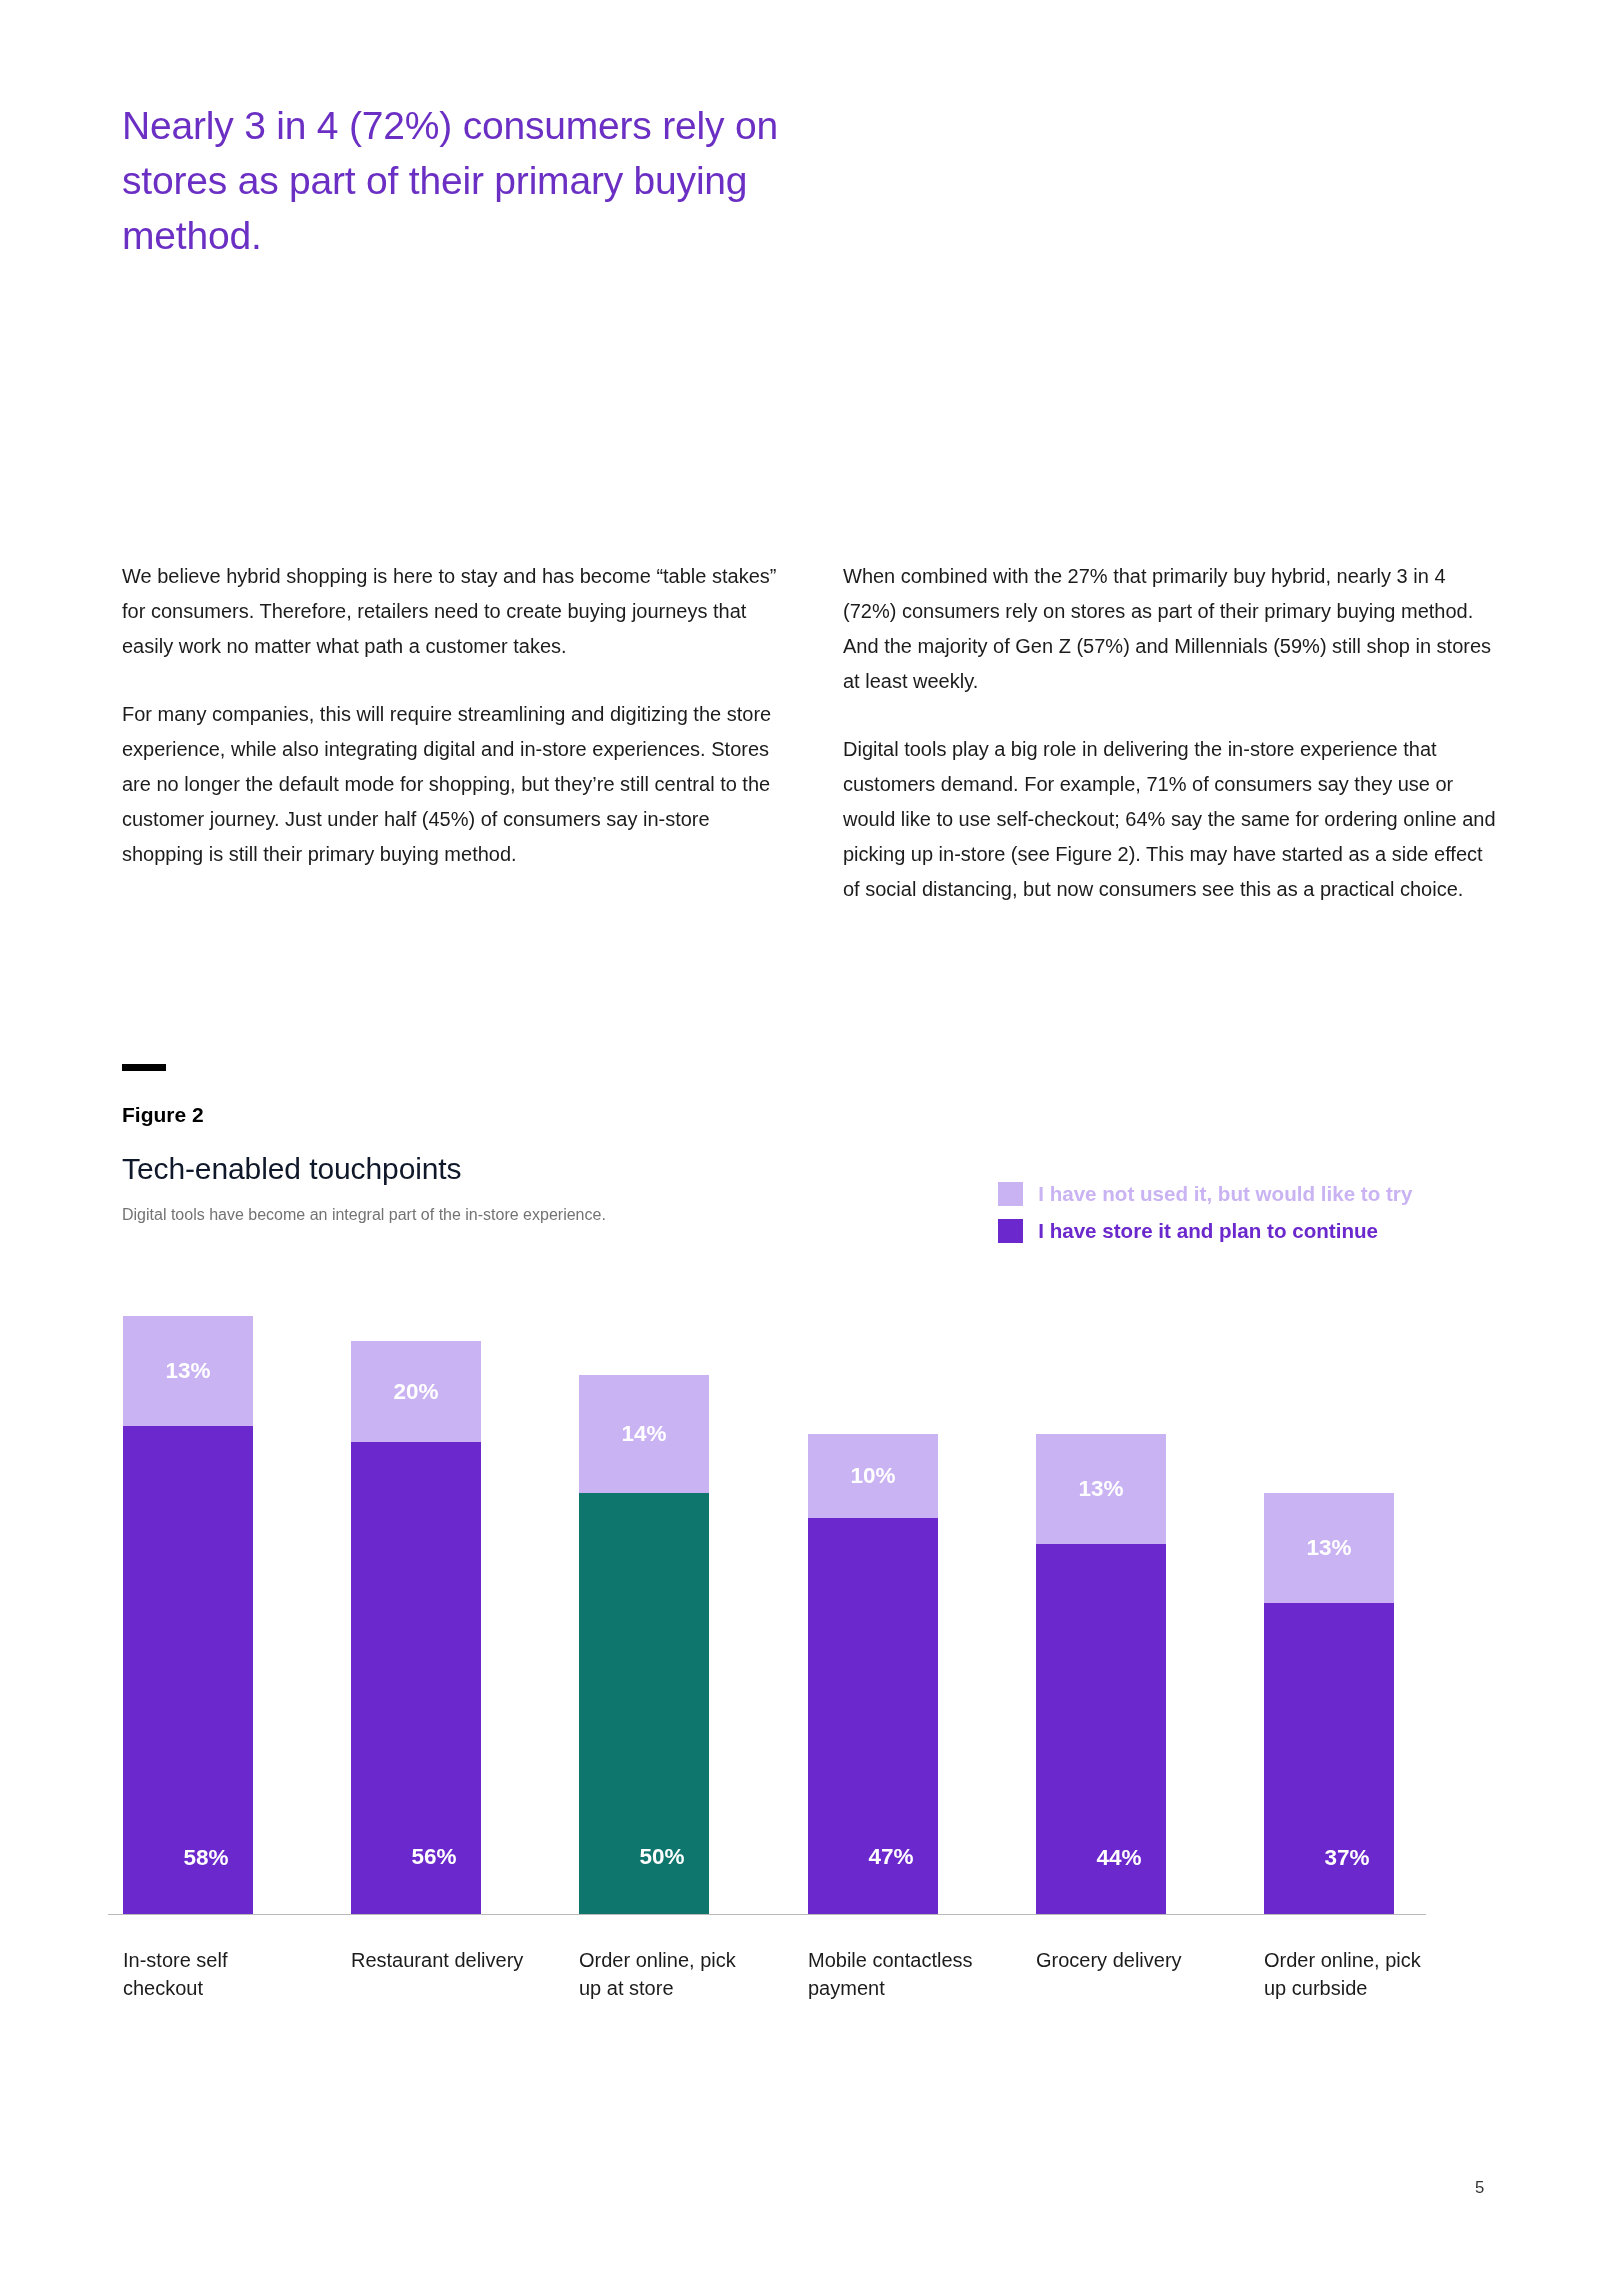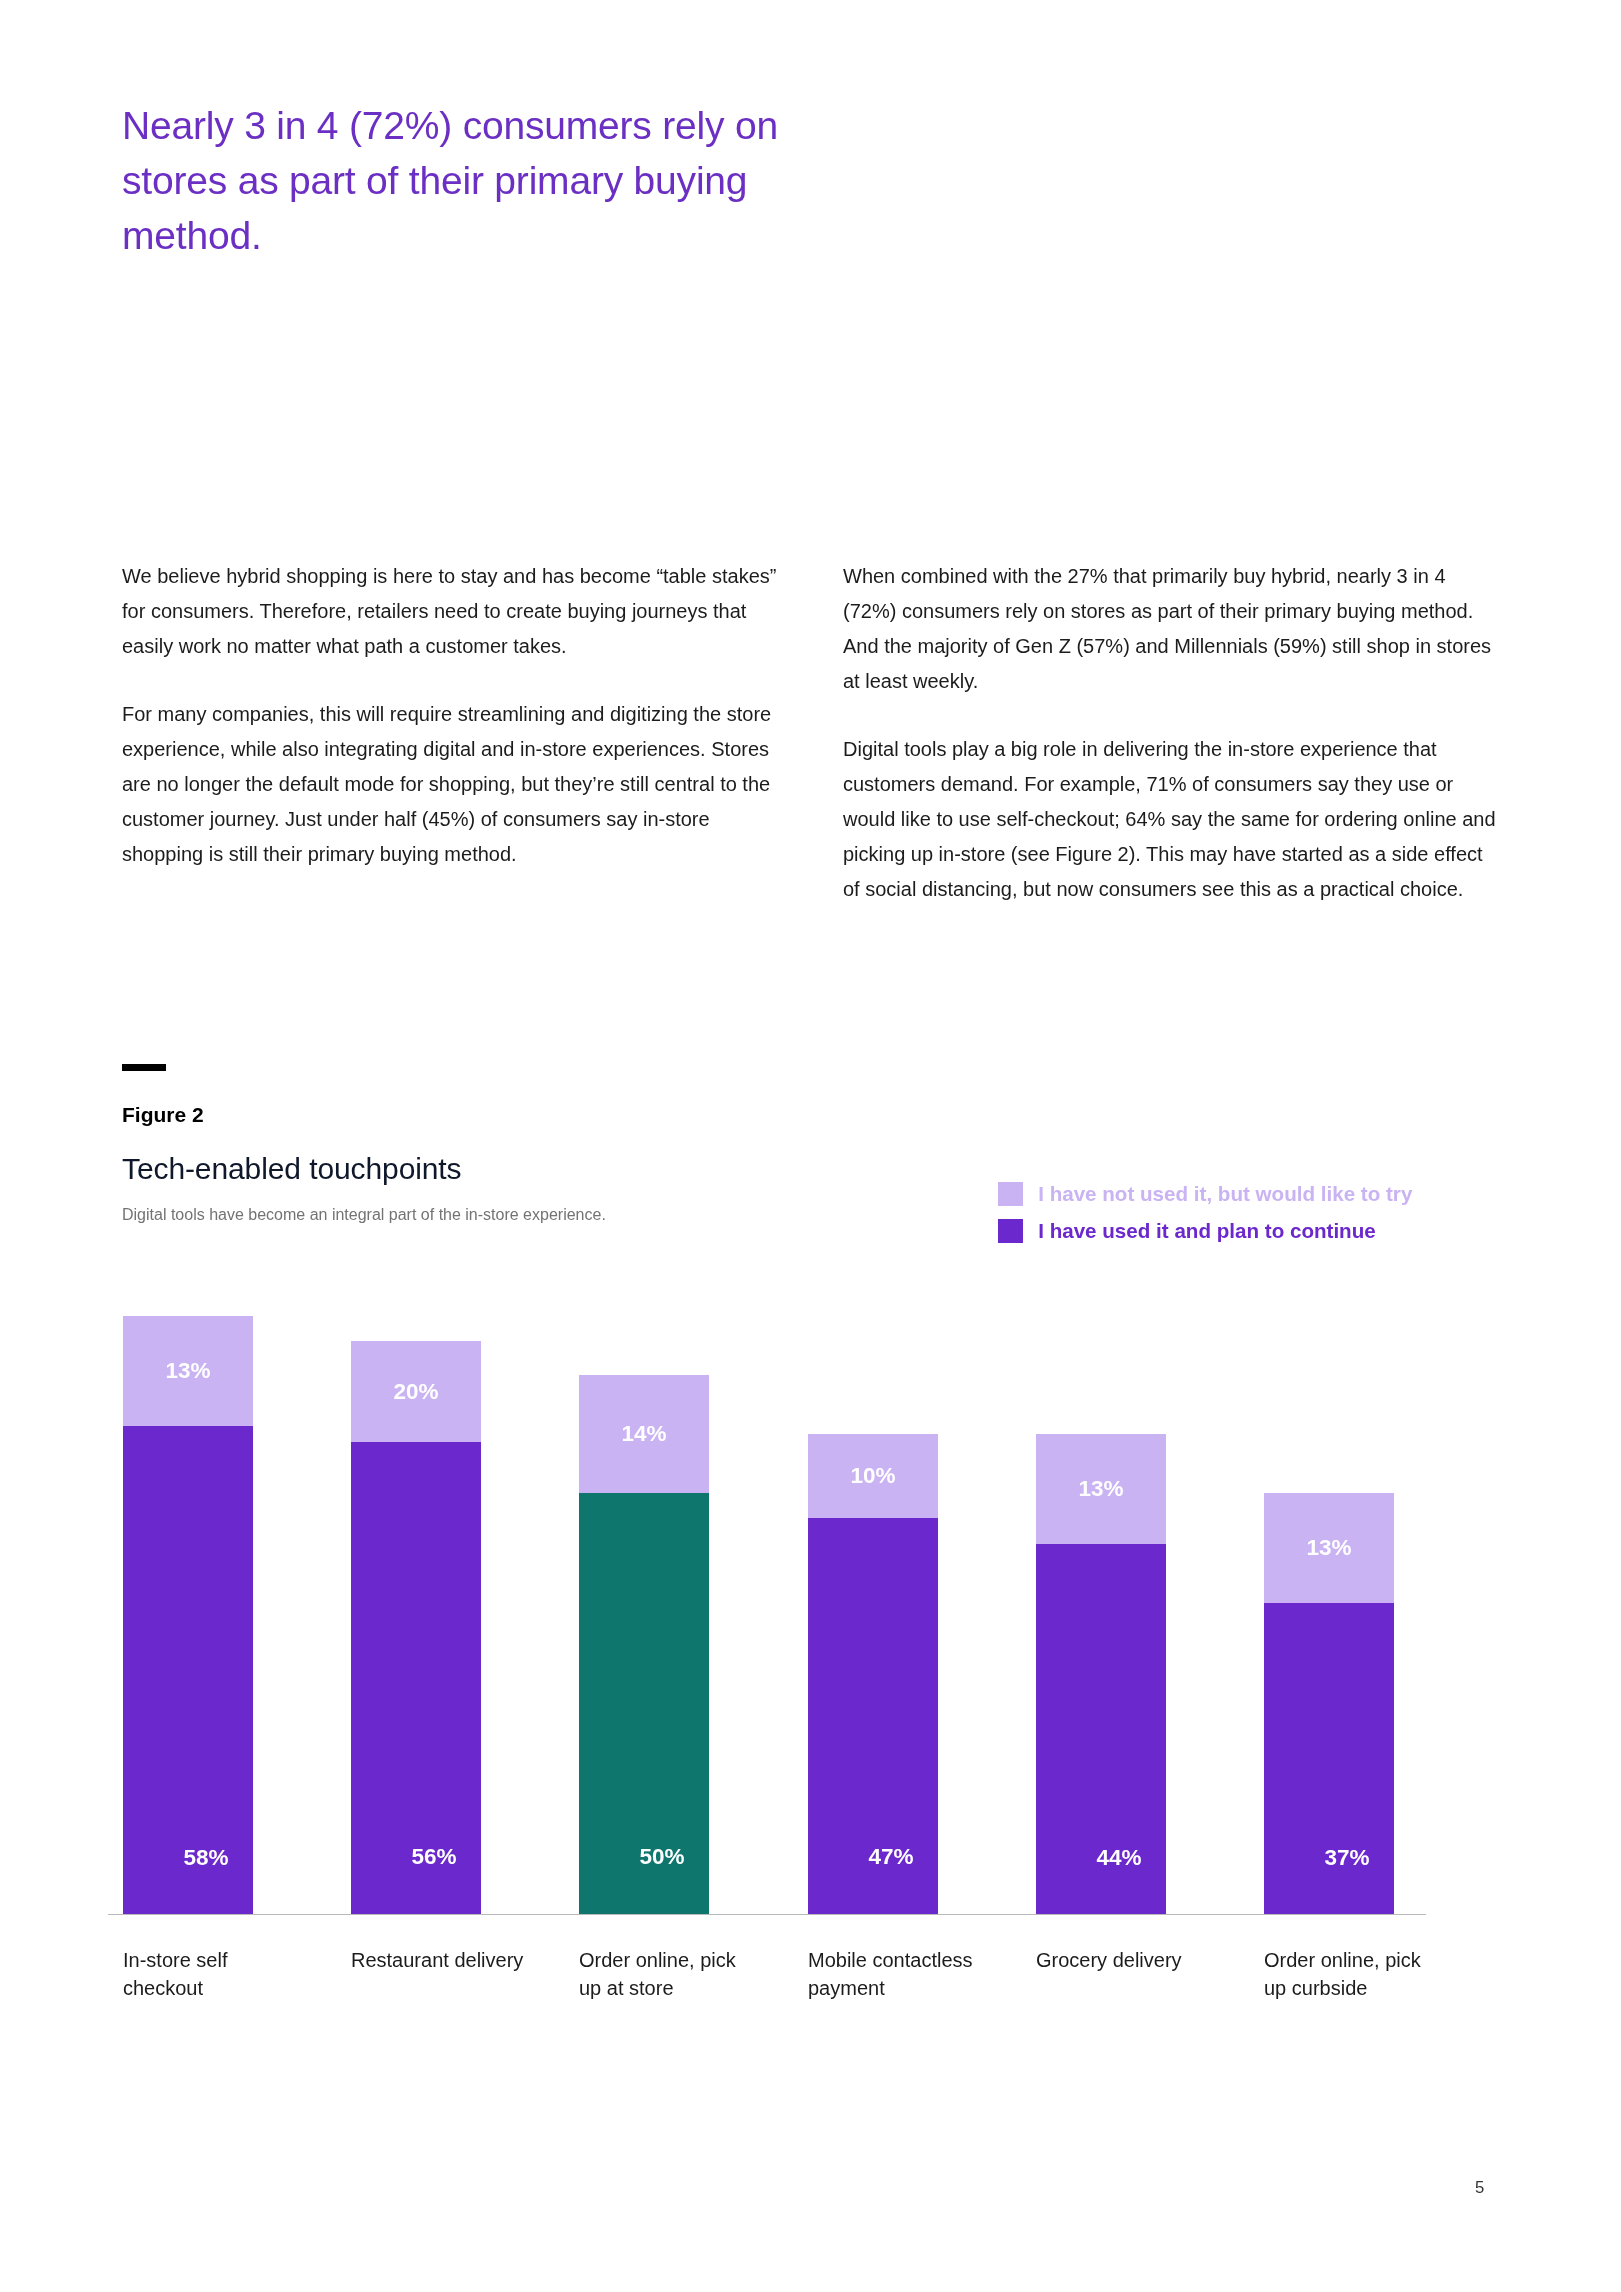--- a/index.html
+++ b/index.html
@@ -182,21 +182,21 @@
   <div class="fig-title">Tech-enabled touchpoints</div>
   <div class="fig-subtitle">Digital tools have become an integral part of the in-store experience.</div>
 
   <div class="legend">
     <div class="legend-row">
       <span class="legend-swatch" id="sw1" style="background: rgb(201, 179, 242);"></span>
       <span class="legend-text" id="lt1" style="color: rgb(201, 179, 242);">I have not used it, but would like to try</span>
     </div>
     <div class="legend-row">
       <span class="legend-swatch" id="sw0" style="background: rgb(107, 40, 204);"></span>
-      <span class="legend-text" id="lt0" style="color: rgb(107, 40, 204);">I have used it and plan to continue</span>
+      <span class="legend-text" id="lt0" style="color: rgb(107, 40, 204);">I have store it and plan to continue</span>
     </div>
   </div>
 
   <div class="chart">
     <div class="chart-inner" id="chart-inner">
         <div class="bar-group" style="left: 123px; top: 1316px; width: 130px; height: 598px;">
           <div class="seg seg-top" style="top: 0px; height: 110px; background: rgb(201, 179, 242);">
             <span class="seg-label">13%</span>
           </div>
           <div class="seg seg-bottom" style="top: 110px; height: 489px; background: rgb(107, 40, 204);">

